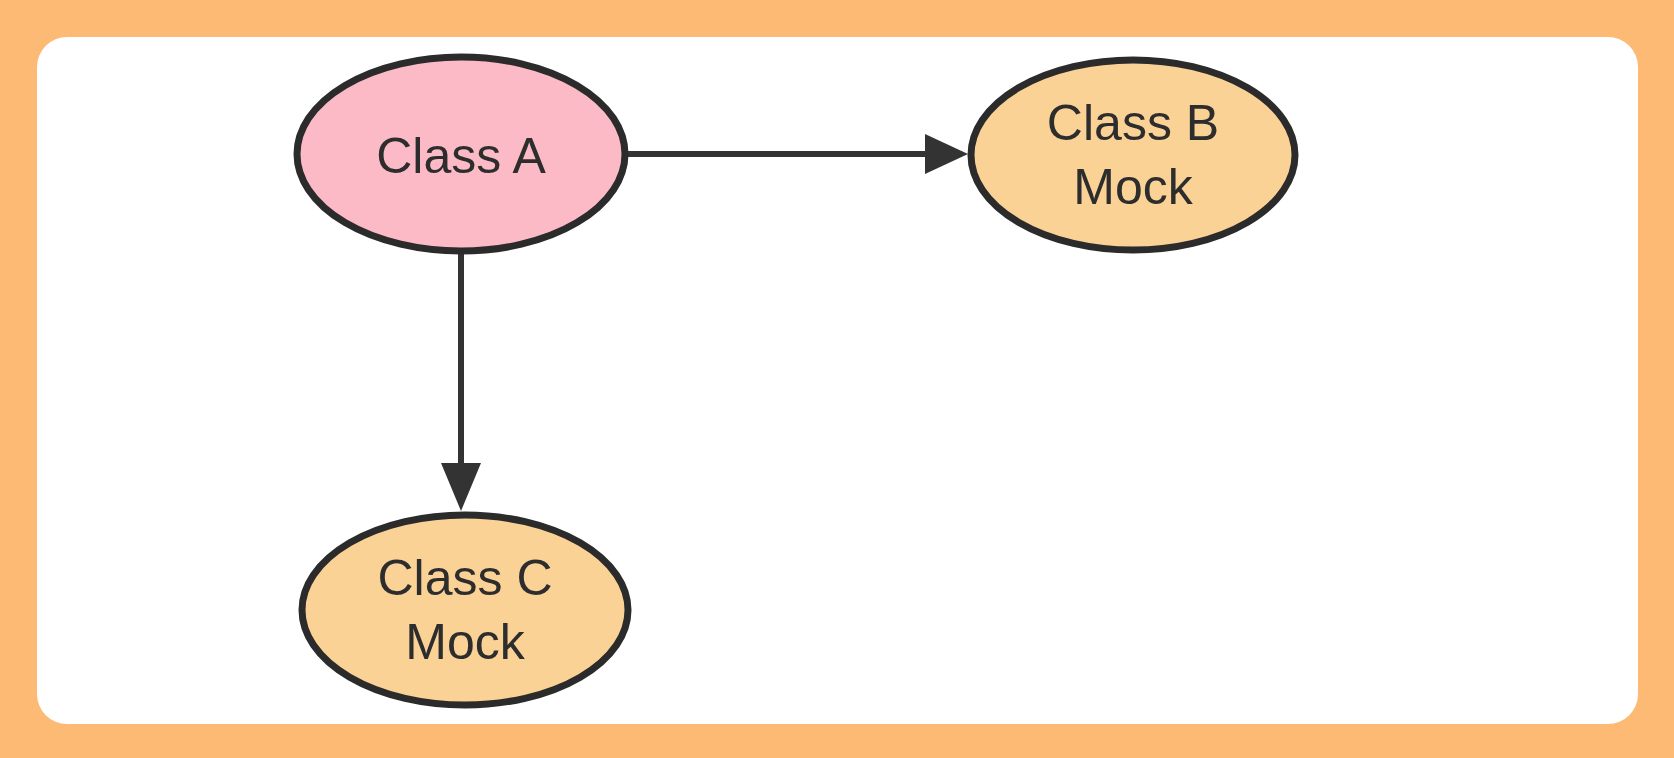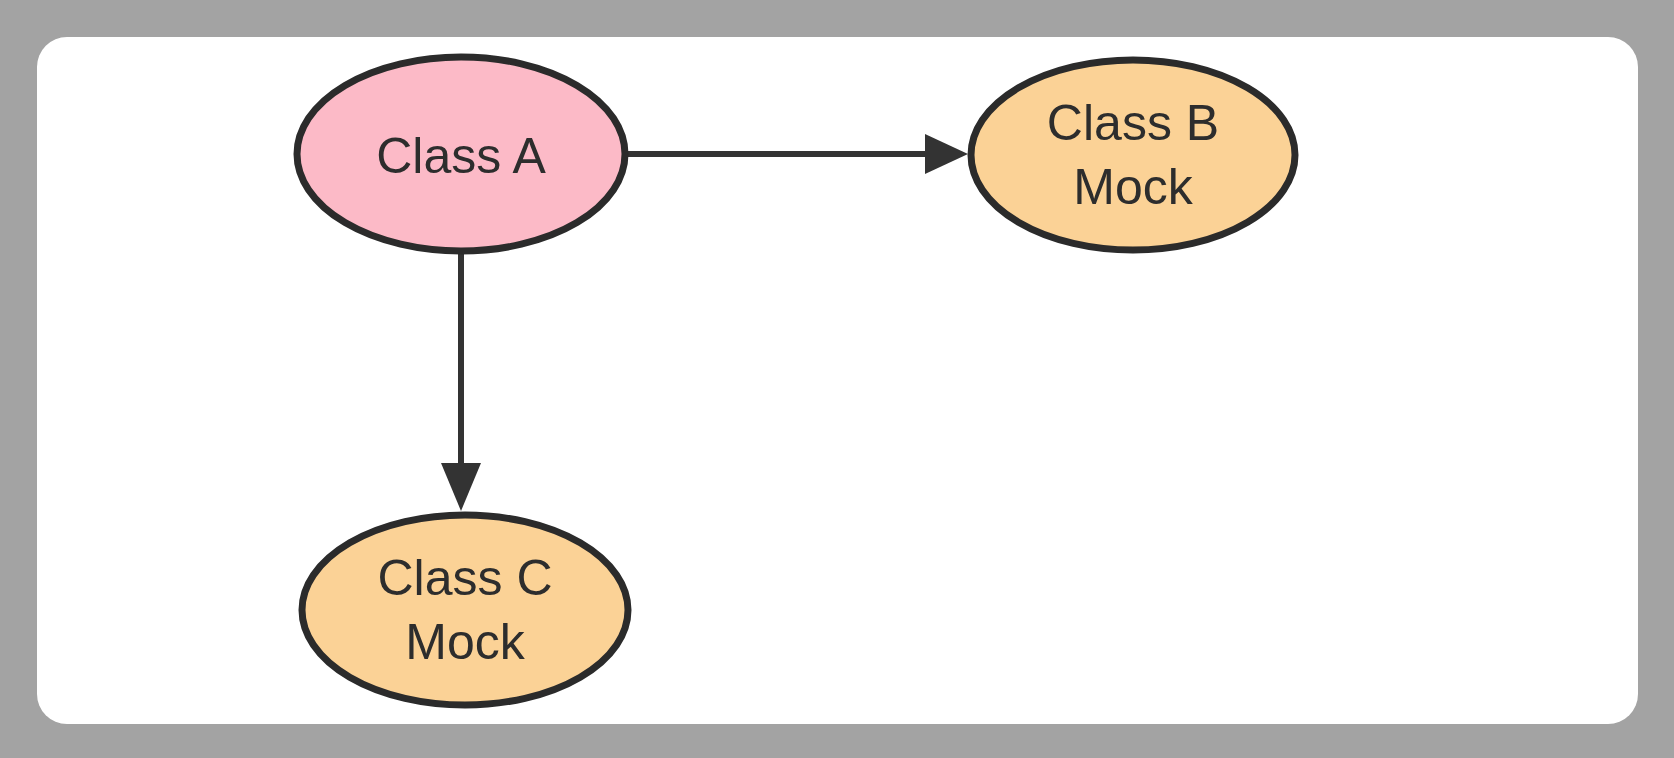--- a/index.html
+++ b/index.html
@@ -4,21 +4,21 @@
 <style>
   html, body {
     margin: 0;
     padding: 0;
     background: #000000;
   }
   .stage {
     position: relative;
     width: 1674px;
     height: 758px;
-    background: #a3a3a3;
+    background: #fdba74;
     overflow: hidden;
     font-family: "Liberation Sans", sans-serif;
   }
   .canvas-panel {
     position: absolute;
     left: 37px;
     top: 37px;
     width: 1601px;
     height: 687px;
     background: #ffffff;

